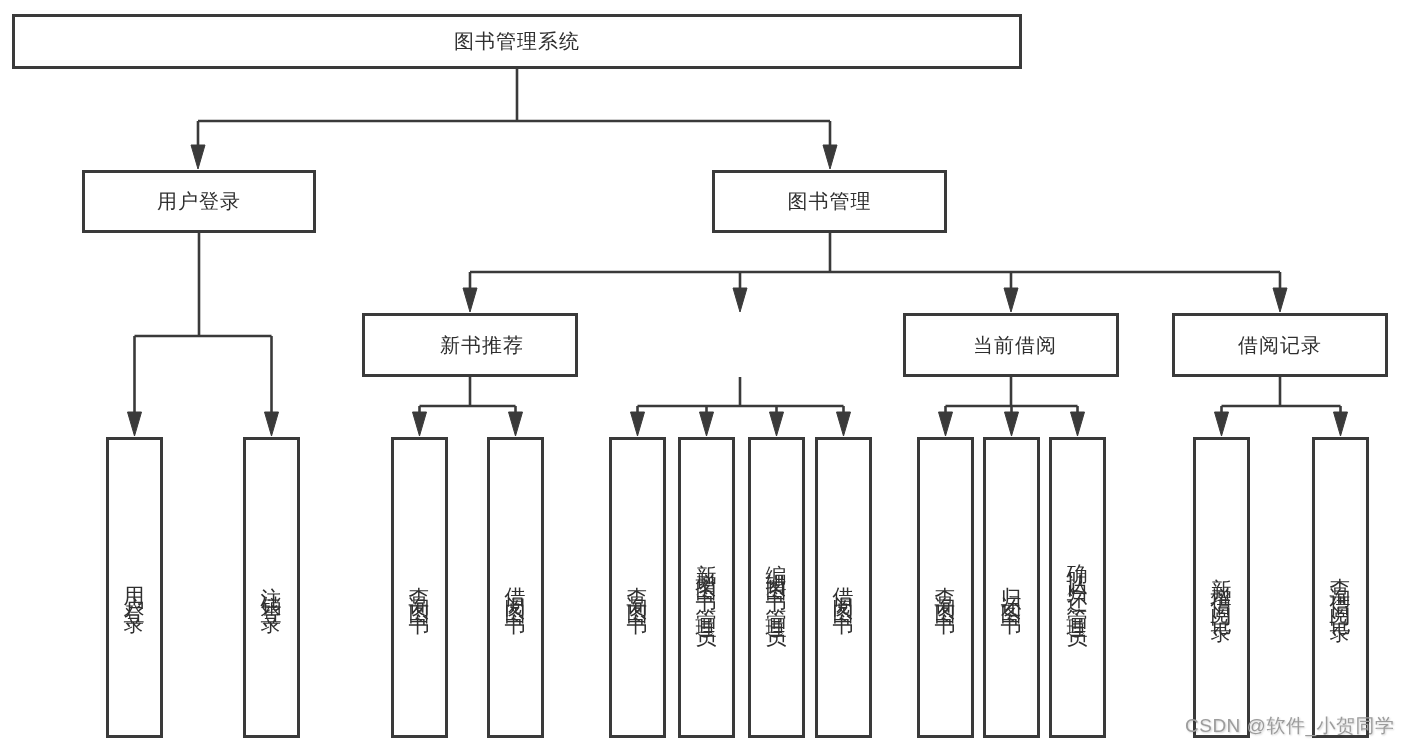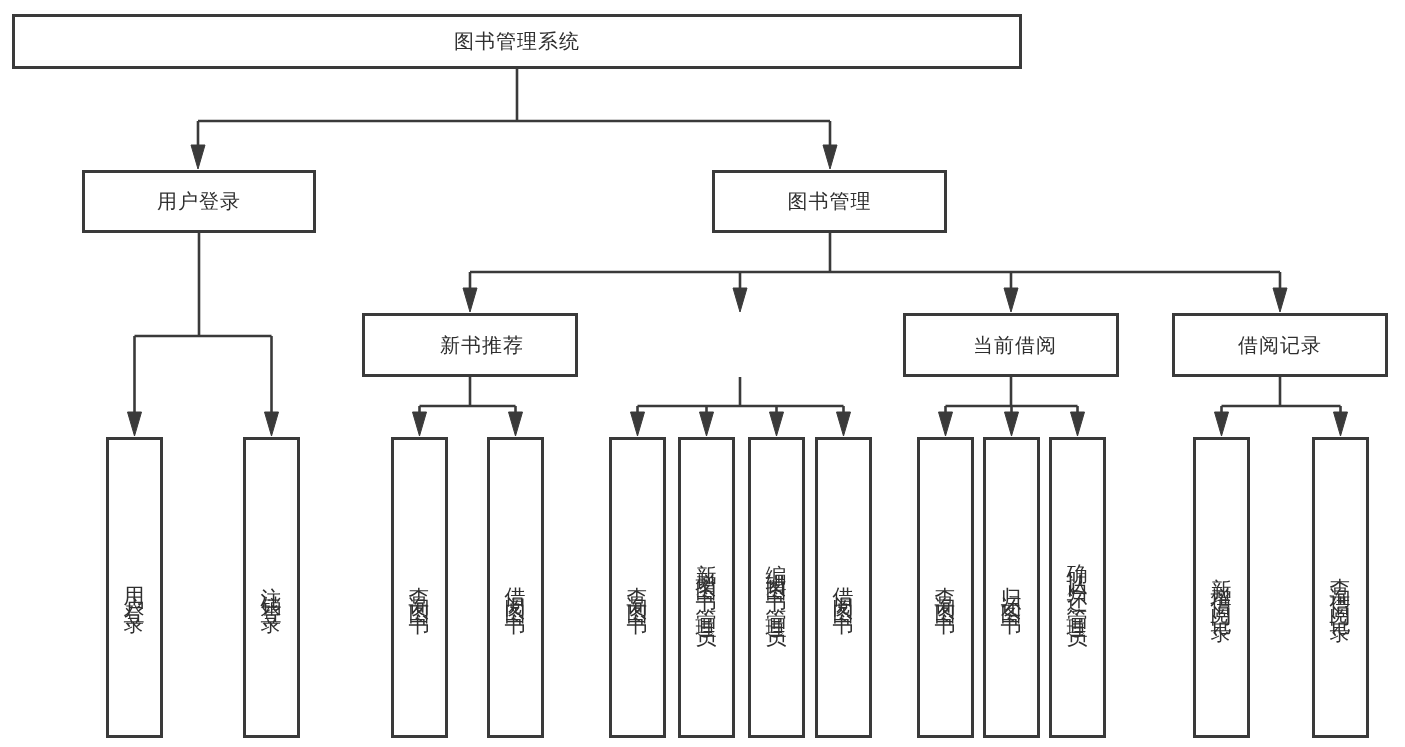--- a/index.html
+++ b/index.html
@@ -188,14 +188,15 @@
     <span>确认归还（管理员）</span>
   </div>
 
   <div class="node leaf" style="left:1193px; top:437px; width:57px; height:301px;">
     <span>新增借阅记录</span>
   </div>
   <div class="node leaf" style="left:1312px; top:437px; width:57px; height:301px;">
     <span>查询借阅记录</span>
   </div>
 
+  <div class="watermark">CSDN @软件_小贺同学</div>
 
 </div>
 
 </body></html>

